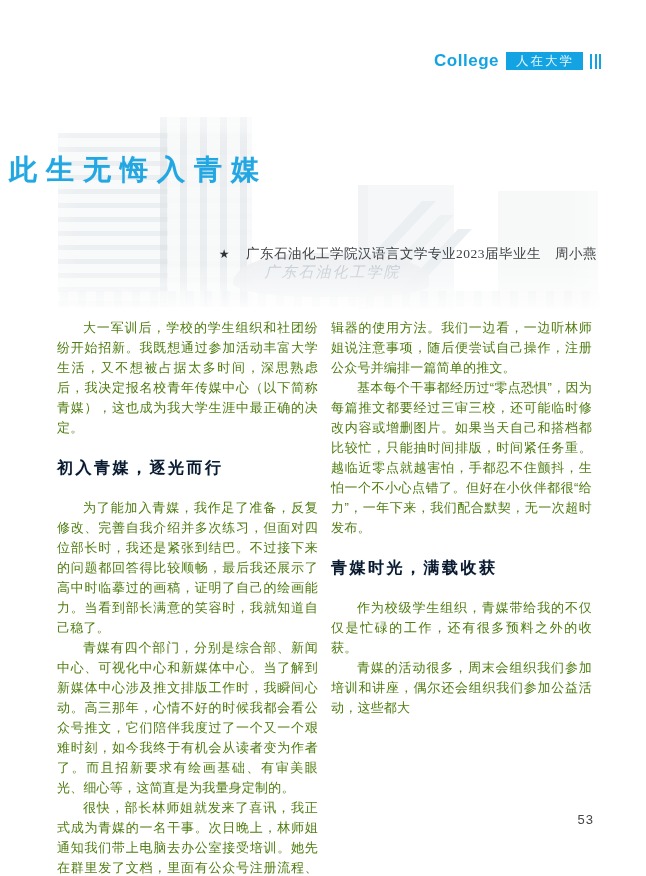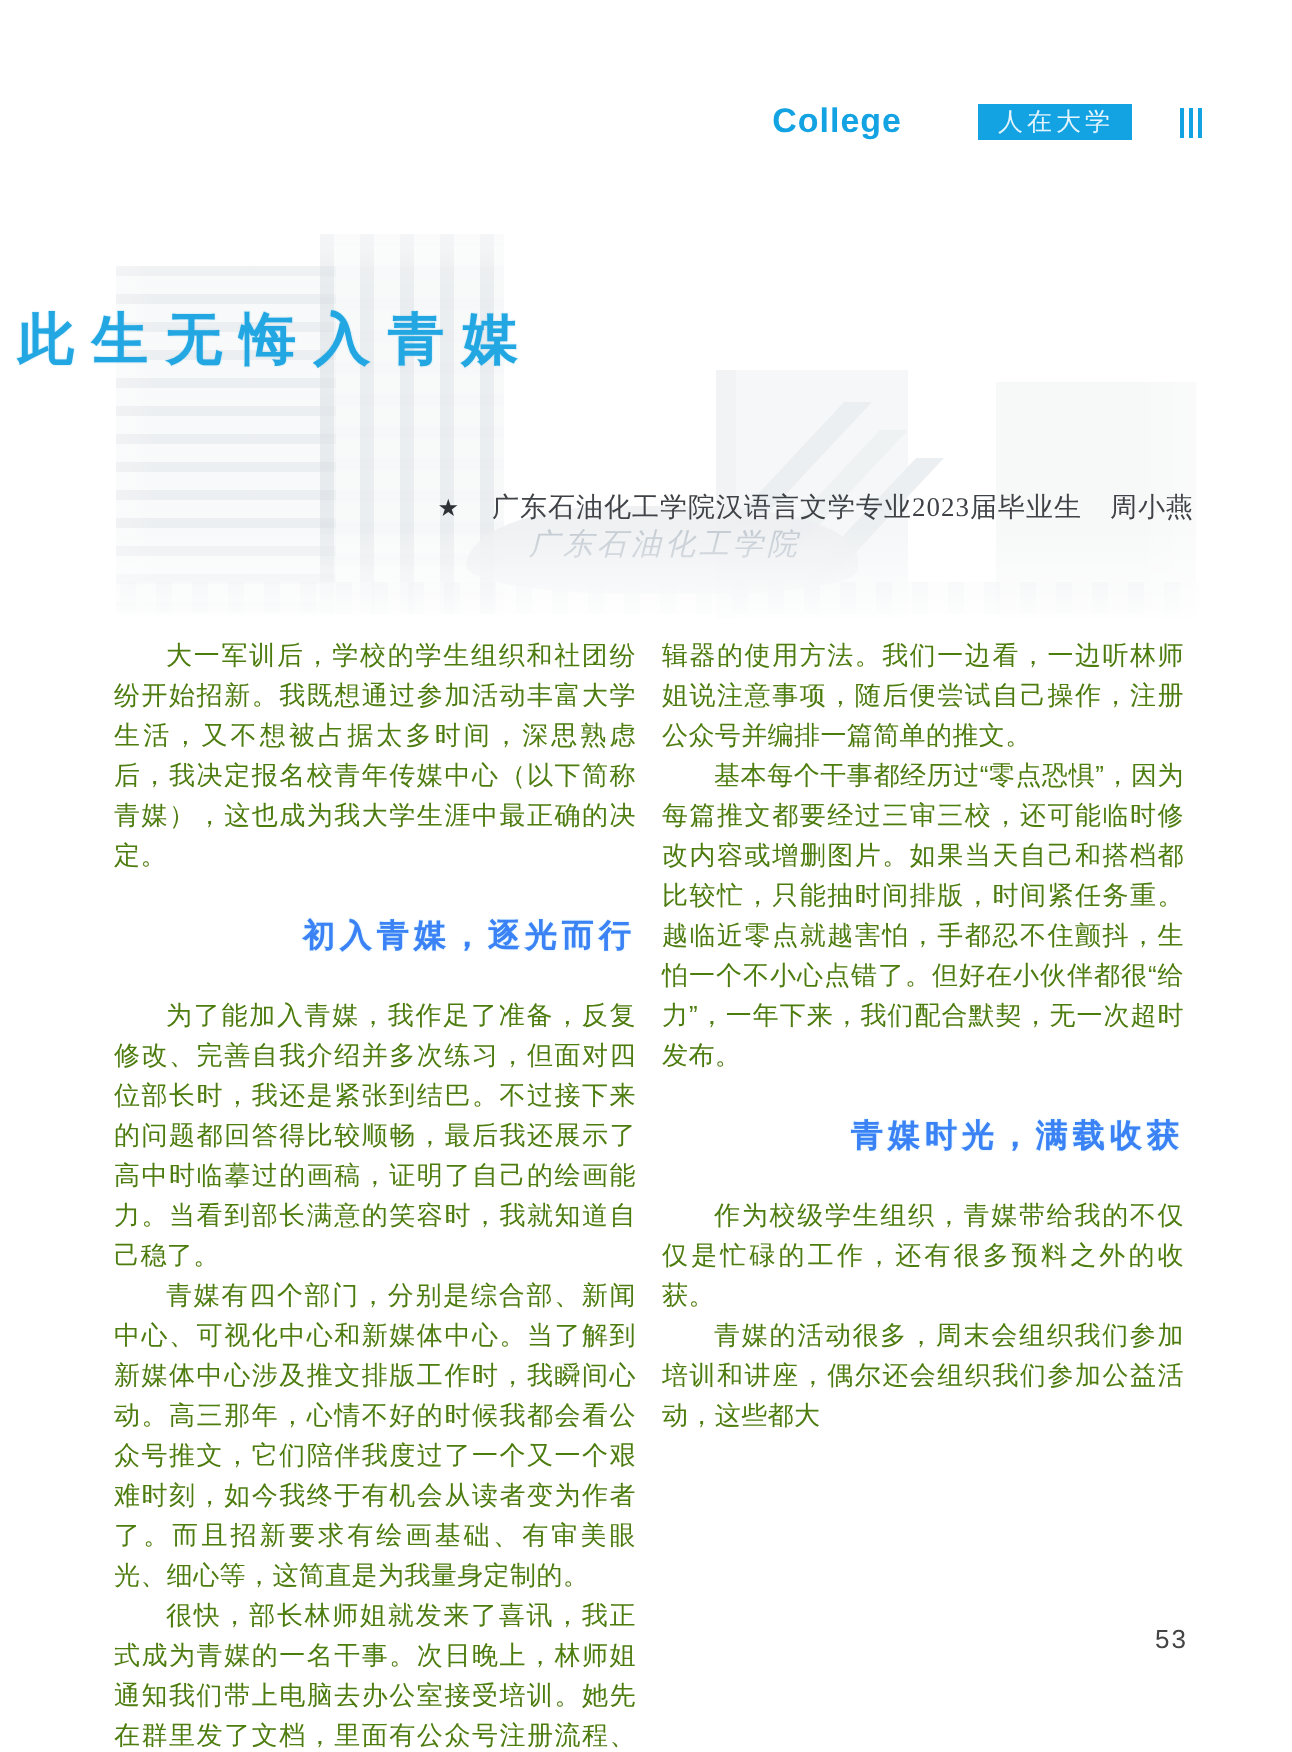--- a/index.html
+++ b/index.html
@@ -15,37 +15,36 @@
     overflow: hidden;
   }
 
   
   .mag-header {
     position: absolute;
     top: 52px;
     right: 44px;
     display: flex;
     align-items: center;
-    gap: 24px;
+    gap: 7px;
     height: 18px;
   }
   .mag-logo {
     font-size: 17px;
     font-weight: bold;
     color: #13a3e3;
     letter-spacing: 0.5px;
   }
   .mag-badge {
     background: #13a3e3;
     color: rgba(255,255,255,0.88);
     font-size: 12.5px;
     letter-spacing: 2px;
     padding: 2px 9px 2px 10px;
     line-height: 14px;
-    margin-left: 14px;
   }
   .mag-bars {
     width: 12px;
     height: 15px;
     background: repeating-linear-gradient(to right, #13a3e3 0 2px, transparent 2px 4.6px);
   }
 
   
   .hero {
     position: absolute;
@@ -138,24 +137,24 @@
   .col p {
     font-size: 13px;
     line-height: 20px;
     color: #4d7c0f;
     text-align: justify;
     letter-spacing: 0.2px;
   }
   .col p.indent { text-indent: 2em; }
   .col h2 {
     margin: 20px 0 19px;
-    text-align: right;
+    text-align: left;
     font-size: 16px;
     font-weight: bold;
-    color: #3b82f6;
+    color: #0f172a;
     letter-spacing: 2.5px;
     text-shadow: 0 0 1px rgba(47,171,228,0.35);
   }
 
   
   .page-number {
     position: absolute;
     right: 52px;
     bottom: 49px;
     font-size: 13px;

